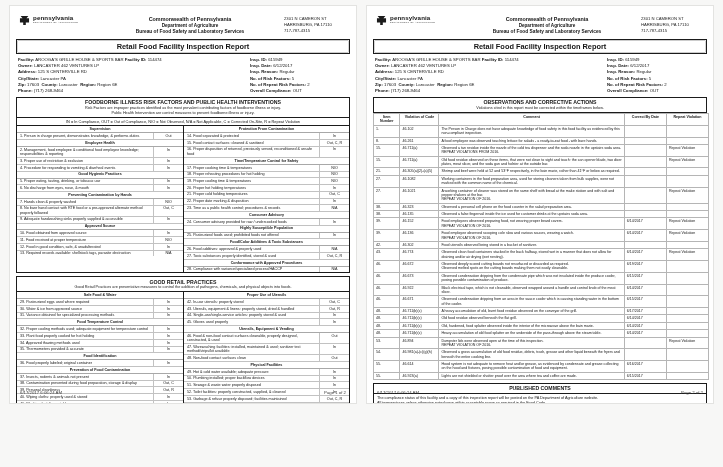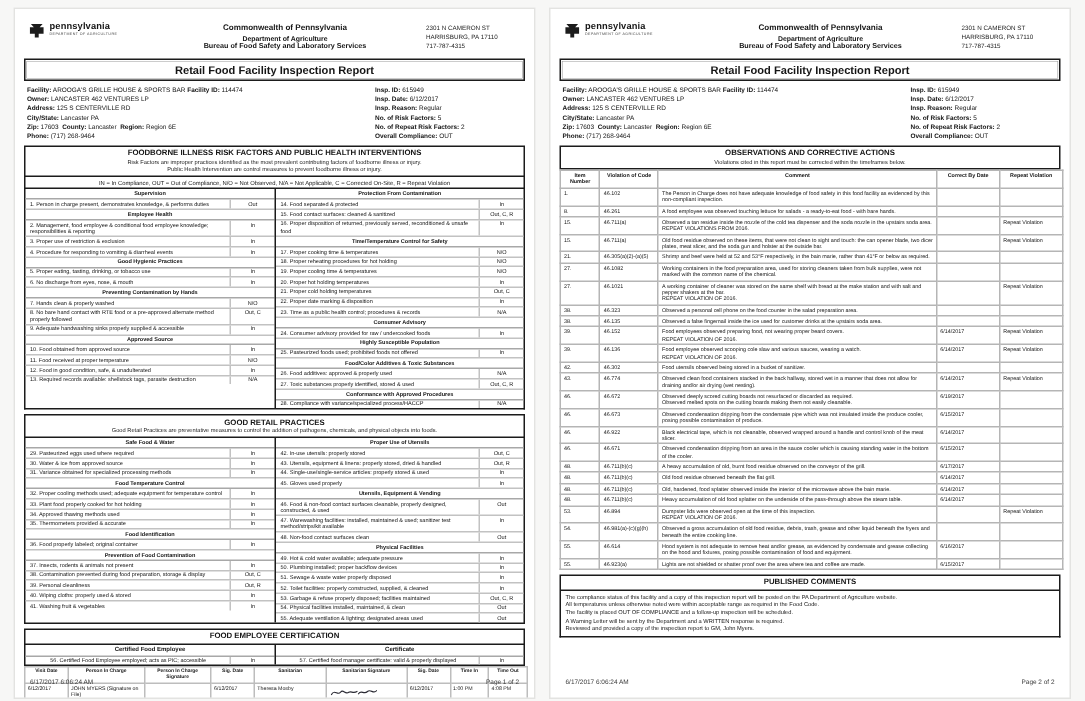--- a/index.html
+++ b/index.html
@@ -4,21 +4,21 @@
 <style>
   html,body{margin:0;padding:0;}
   body{
     width:723px;height:467px;overflow:hidden;
     background:#f7f7f6;color:#151515;
     font-family:"Liberation Sans", sans-serif;
     -webkit-font-smoothing:antialiased;
   }
   .pages{display:flex;gap:9px;padding:5px 9px;}
   .page{
-    width:348px;height:461px;background:#ffffff;
+    width:348px;height:399px;background:#ffffff;
     border:1px solid #e3e3e1;box-sizing:border-box;
     position:relative;overflow:hidden;
   }
   
   .hdr{display:flex;align-items:flex-start;margin:9px 8px 2px 8px;}
   .logo{width:78px;display:flex;gap:2px;align-items:flex-start;}
   .logo-txt{display:flex;flex-direction:column;line-height:1;}
   .logo-name{font-weight:bold;font-size:6.2px;letter-spacing:.1px;}
   .logo-dept{font-size:2.4px;color:#444;letter-spacing:.3px;margin-top:1px;}
   .org{flex:1;text-align:center;line-height:1.35;margin-top:1px;}

